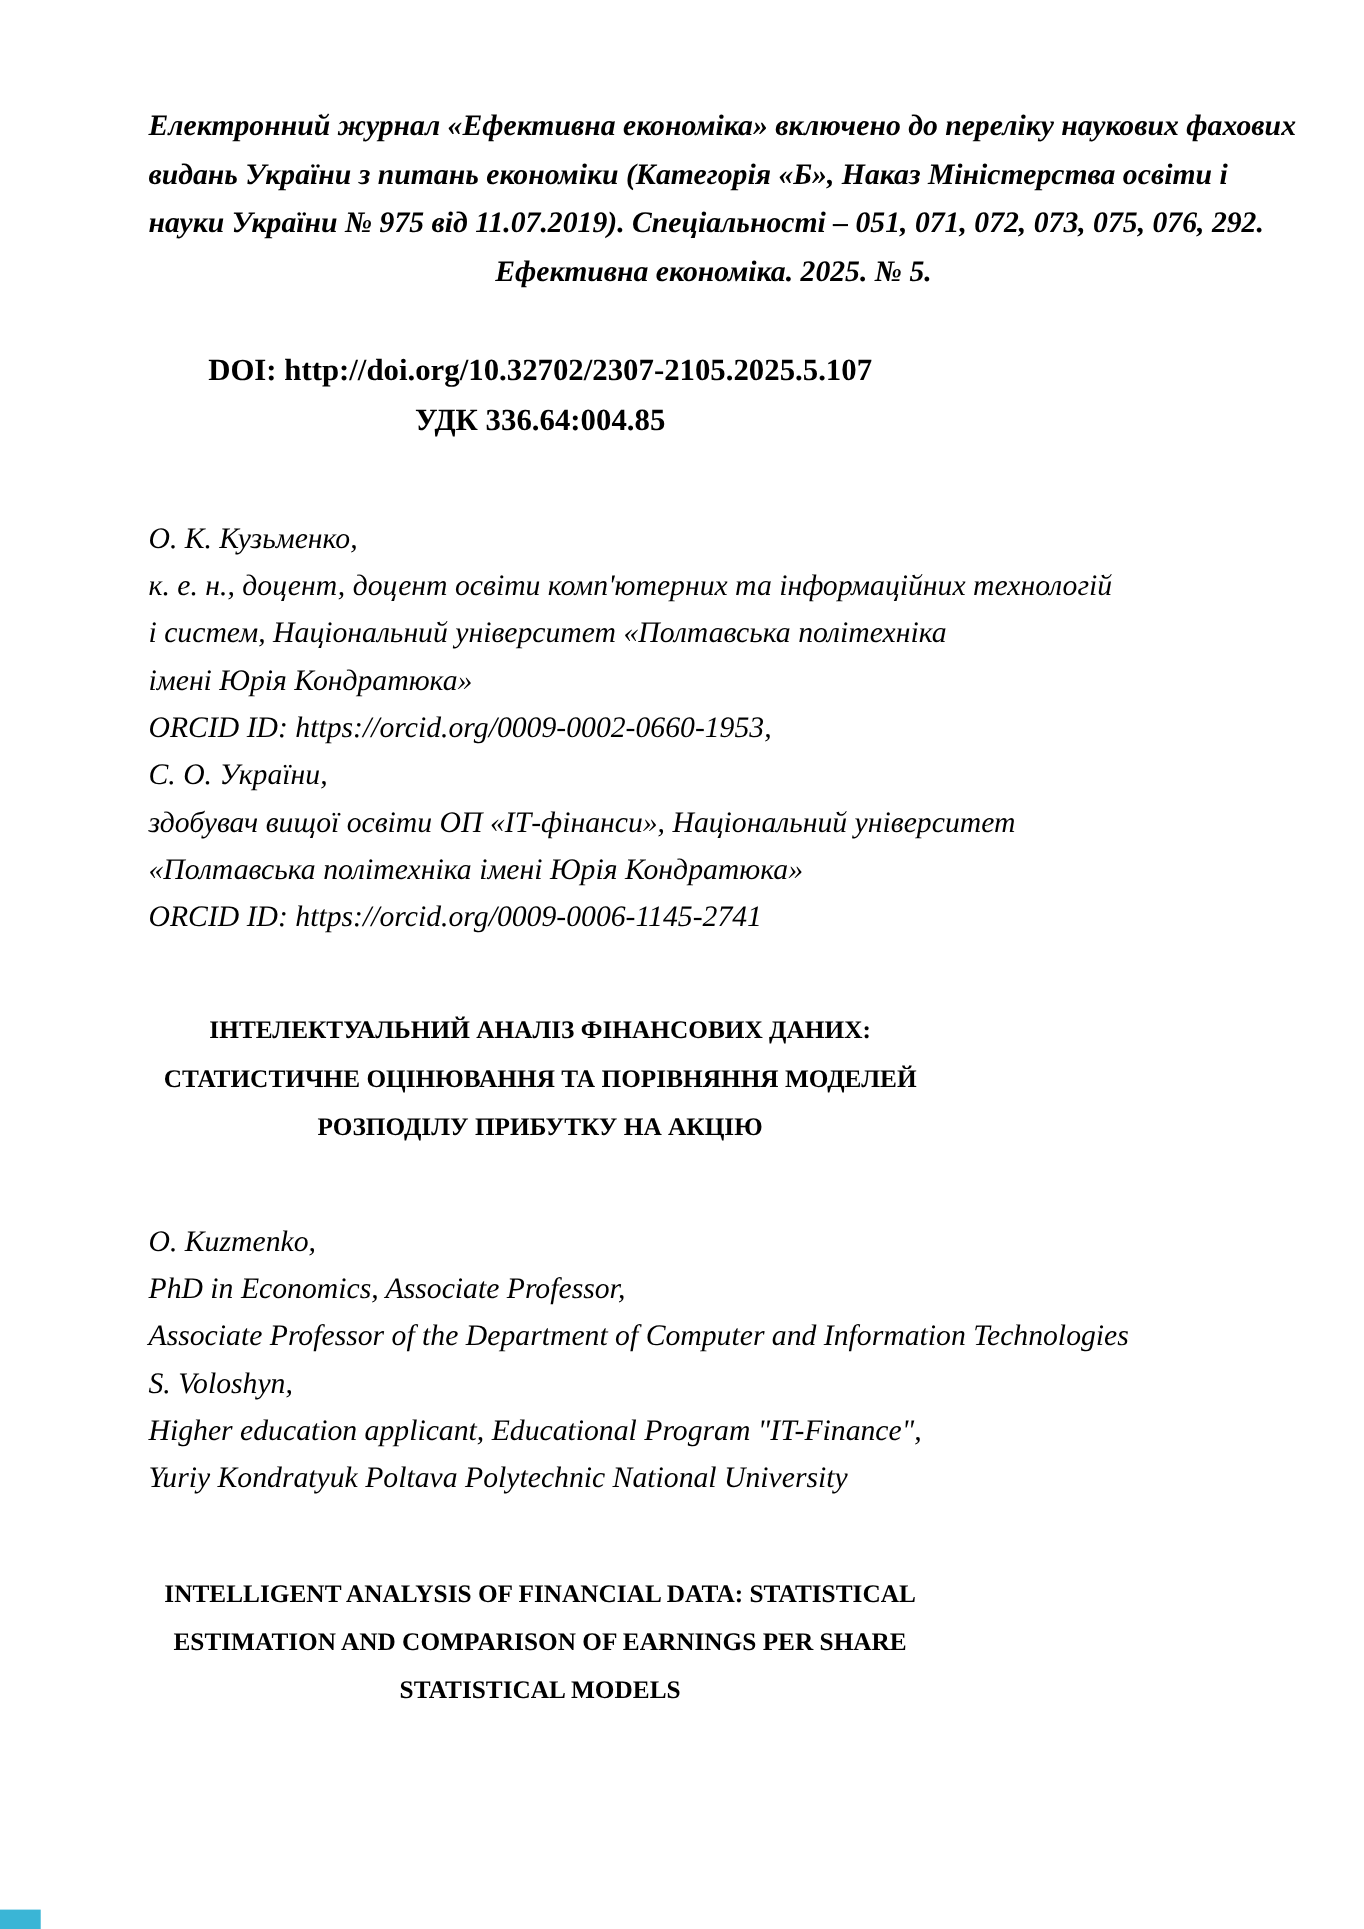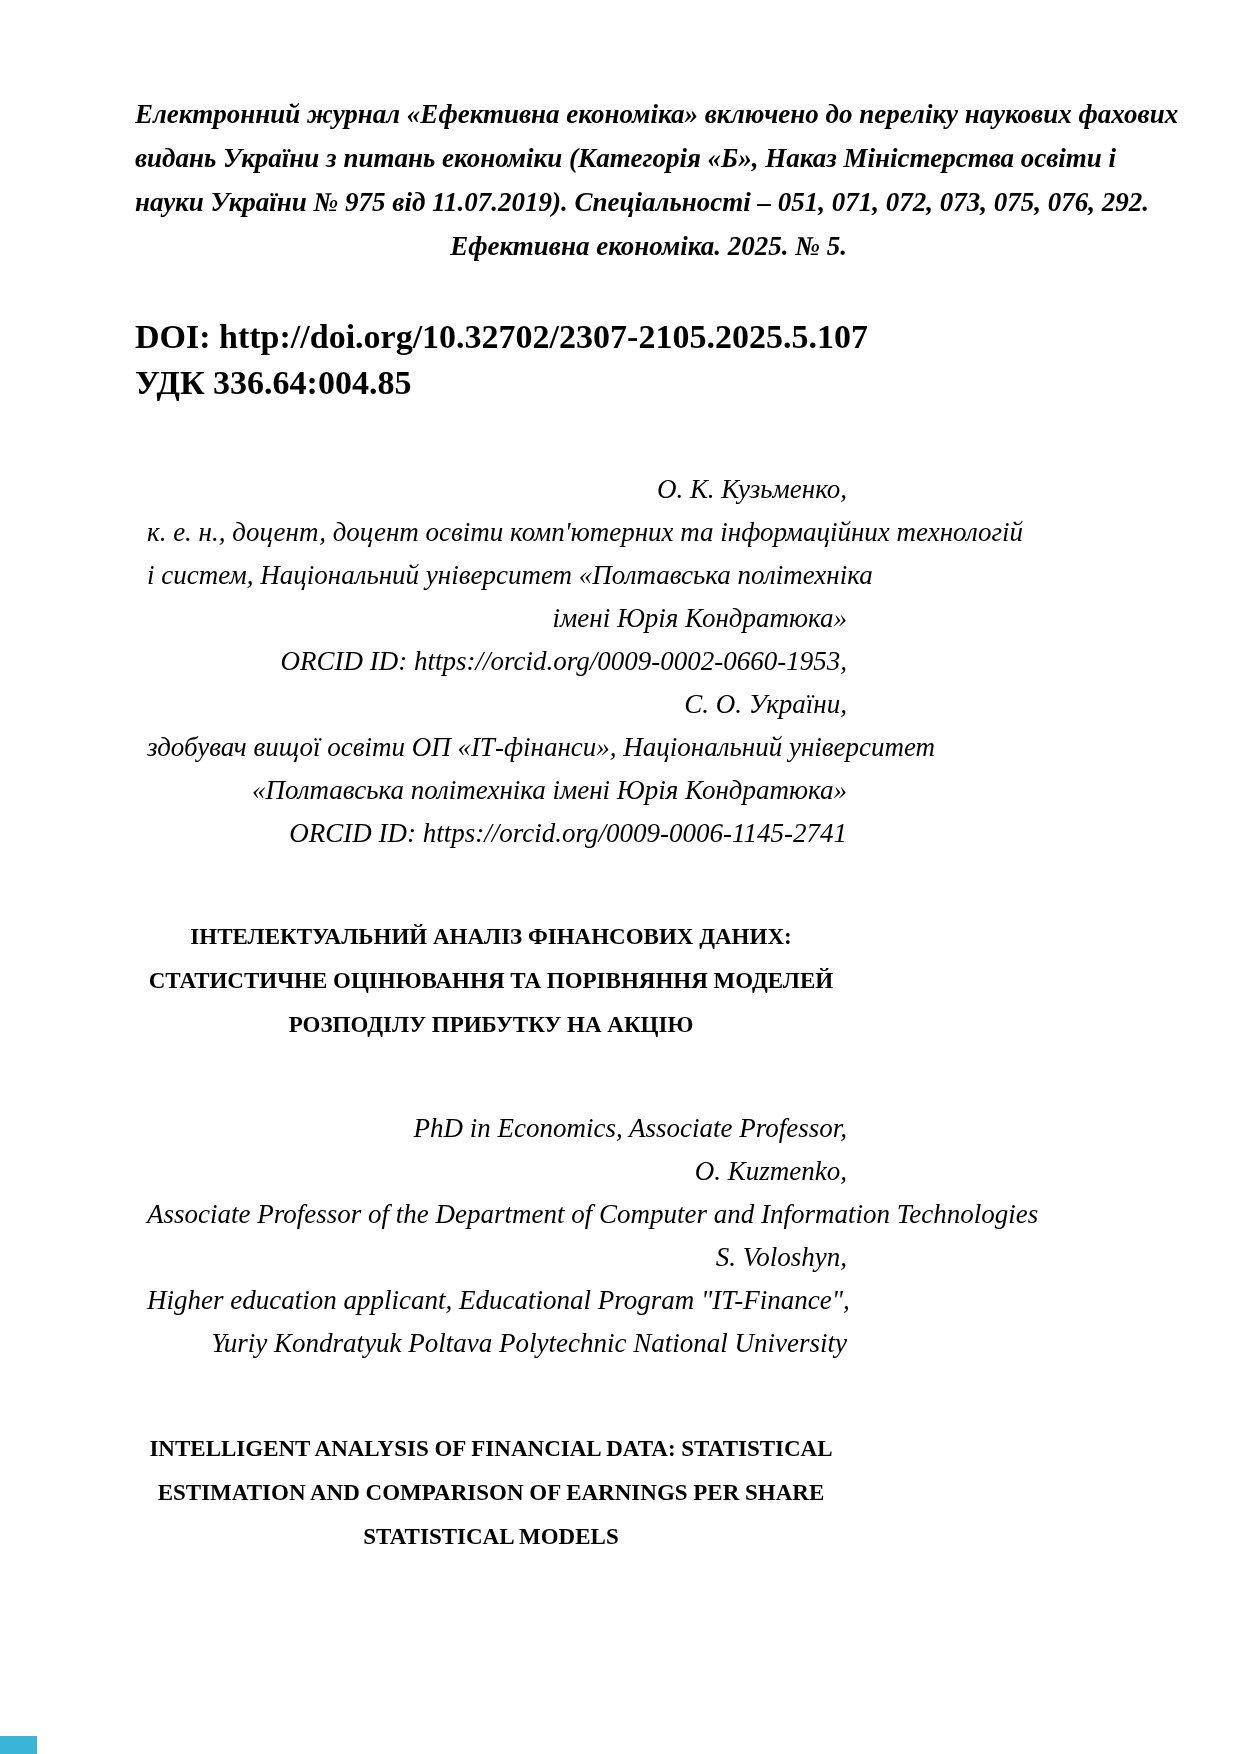--- a/index.html
+++ b/index.html
@@ -29,33 +29,32 @@
     line-height: 44px;
     font-weight: bold;
     font-style: italic;
     text-align: center;
   }
   .journal-note .note-issue { text-align: right; }
 
   
   .meta {
     margin-top: 46px;
-    font-size: 34px;
+    font-size: 28px;
     line-height: 46px;
     font-weight: bold;
-    text-align: left;
+    text-align: center;
   }
 
   
   .authors {
     font-size: 27px;
     line-height: 43px;
     font-style: italic;
-    text-align: right;
-    margin-left: 12px;
+    text-align: left;
   }
   .authors-ua { margin-top: 62px; }
   .authors-en { margin-top: 60px; }
 
   
   .paper-title {
     font-size: 23px;
     line-height: 44px;
     font-weight: bold;
     text-align: center;
@@ -103,22 +102,22 @@
       <div class="line">ORCID ID: https://orcid.org/0009-0006-1145-2741</div>
     </div>
 
     <h1 class="paper-title title-ua">
       <div class="line">ІНТЕЛЕКТУАЛЬНИЙ АНАЛІЗ ФІНАНСОВИХ ДАНИХ:</div>
       <div class="line">СТАТИСТИЧНЕ ОЦІНЮВАННЯ ТА ПОРІВНЯННЯ МОДЕЛЕЙ</div>
       <div class="line">РОЗПОДІЛУ ПРИБУТКУ НА АКЦІЮ</div>
     </h1>
 
     <div class="authors authors-en">
+      <div class="line">O. Kuzmenko,</div>
       <div class="line">PhD in Economics, Associate Professor,</div>
-      <div class="line">O. Kuzmenko,</div>
       <div class="line">Associate Professor of the Department of Computer and Information Technologies</div>
       <div class="line">S. Voloshyn,</div>
       <div class="line">Higher education applicant, Educational Program "IT-Finance",</div>
       <div class="line">Yuriy Kondratyuk Poltava Polytechnic National University</div>
     </div>
 
     <h2 class="paper-title title-en">
       <div class="line">INTELLIGENT ANALYSIS OF FINANCIAL DATA: STATISTICAL</div>
       <div class="line">ESTIMATION AND COMPARISON OF EARNINGS PER SHARE</div>
       <div class="line">STATISTICAL MODELS</div>

